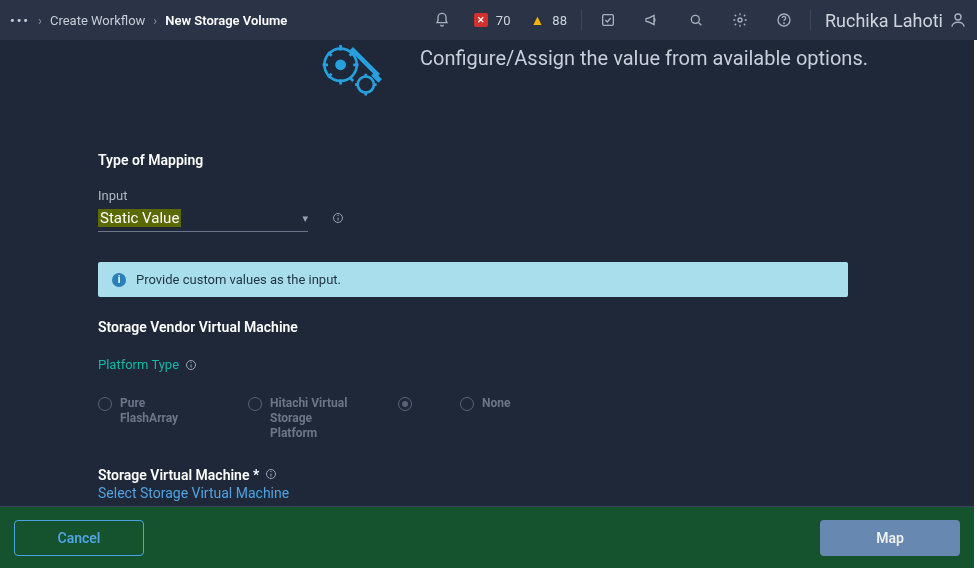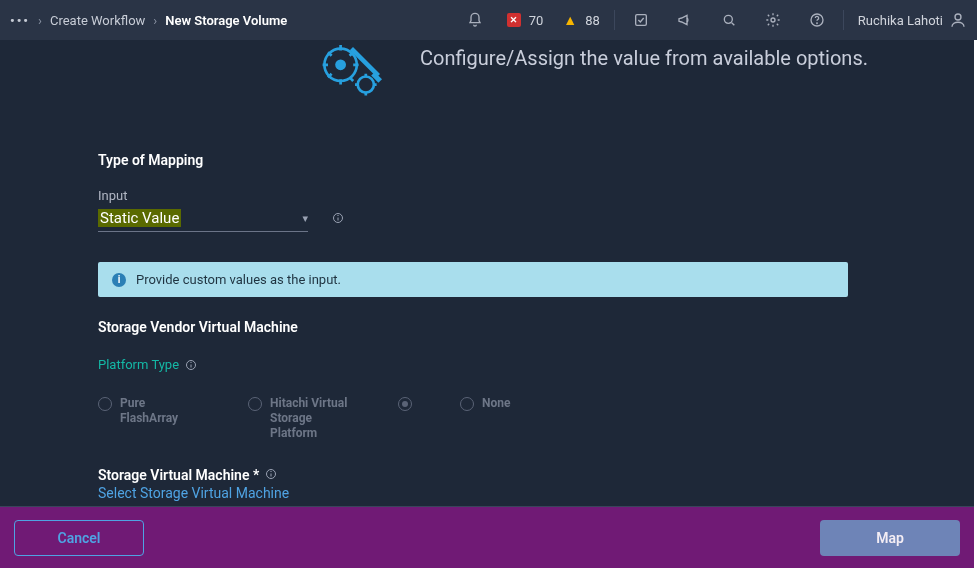--- a/index.html
+++ b/index.html
@@ -30,21 +30,21 @@
   .crumb.active { color: #fff; font-weight: 600; }
 
   .header-right { margin-left: auto; display: flex; align-items: center; gap: 20px; }
   .hdr-icon { width: 24px; height:24px; display:flex; align-items:center; justify-content:center; cursor:pointer; color:#aab0bd; }
   .hdr-icon svg { width:16px; height:16px; stroke:#aab0bd; fill:none; stroke-width:2; }
   .divider { width:1px; height:20px; background:#3c475c; margin:0 -6px; }
   .badge-group { display:flex; align-items:center; gap:8px; }
   .badge-red { background:#d03030; color:#fff; width:14px; height:14px; display:flex; align-items:center; justify-content:center; font-size:9px; font-weight:700; border-radius:2px;}
   .badge-val { font-size:13px; color:#d0d4dc; }
   .badge-yellow { color:#f7b500; font-size:14px;}
-  .user { display:flex; align-items:center; gap:6px; color:#d0d4dc; font-size:13px; }
+  .user { display:flex; align-items:center; gap:6px; color:#d0d4dc; font-size:18px; }
   .user-ico { width:18px; height:18px; }
   .user-ico svg { stroke:#aab0bd; fill:none; stroke-width:1.8; }
 
   
   .main {
     position: relative;
     height: calc(100% - 40px);
     background: #1e2838;
   }
   .mask-right { position:absolute; right:0; top:0; width:3px; height:100%; background:#fff; z-index:5;}
@@ -111,21 +111,21 @@
   .req-row { display:flex; align-items:center; gap:6px; margin-top:26px; color:#fff; font-size:14px; font-weight:600;}
   .link { color:#4fa3e3; font-size:14px; cursor:pointer; display:inline-block;}
 
   
   .footer {
     position:absolute; bottom:3px; left:0; right:3px;
     height:62px;
     border-top:1px solid #39445a;
     display:flex; align-items:center;
     padding:0 14px;
-    background:#701a75;
+    background:#14532d;
   }
   .btn {
     height:36px; border-radius:4px; font-size:14px; font-weight:600;
     display:flex; align-items:center; justify-content:center;
     cursor:pointer; border:1px solid transparent; padding:0 28px;
   }
   .btn-outline { border-color:#4fa3e3; color:#4fa3e3; background:transparent; width:130px;}
   .btn-primary { background:#6e8dbd; color:#fff; margin-left:auto; width:140px; opacity:.92;}
 
   

